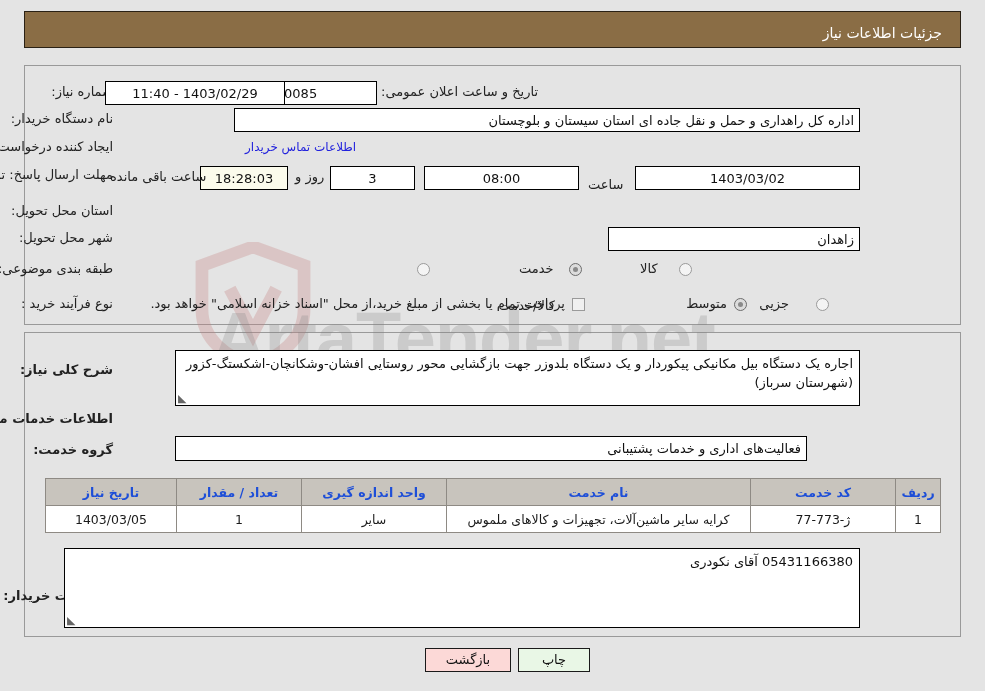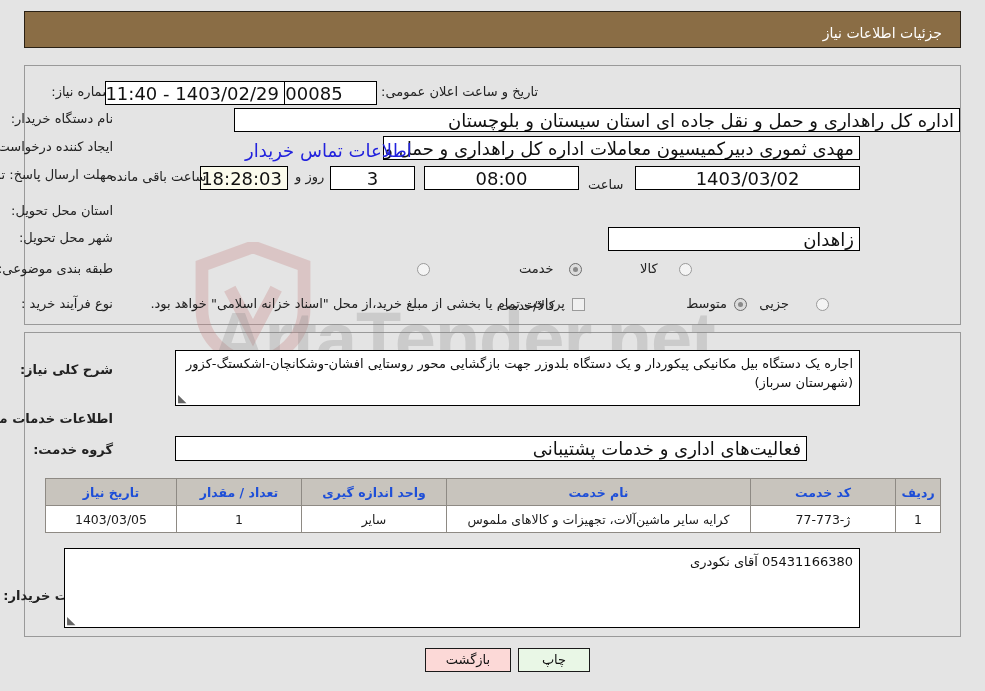--- a/index.html
+++ b/index.html
@@ -83,36 +83,36 @@
     white-space: nowrap;
     text-align: right;
     z-index: 6;
   }
   .lbl-b { font-weight: bold; }
   .fld {
     position: absolute;
     box-sizing: border-box;
     background: #ffffff;
     border: 1px solid #000;
-    font-size: 18px;
+    font-size: 13px;
     color: #111;
     padding: 2px 5px 0 5px;
     white-space: nowrap;
     overflow: hidden;
     text-overflow: clip;
     line-height: 19px;
     z-index: 6;
   }
   .fld.center { text-align: center; }
   .fld.right  { text-align: right; }
   .fld.cream  { background: #fbfbec; }
 
   .lnk {
     position: absolute;
-    font-size: 18px;
+    font-size: 12px;
     color: #2222dd;
     white-space: nowrap;
     cursor: pointer;
     z-index: 7;
   }
 
   
   .radio {
     position: absolute;
     width: 13px; height: 13px;
@@ -226,24 +226,23 @@
 
   <div class="panel" id="panel-top"></div>
 
   <div class="lbl" style="right:872px; top:84px;">شماره نیاز:</div>
   <div class="fld center" style="right:608px; top:81px; width:252px; height:24px;">1103003972000085</div>
 
   <div class="lbl" style="right:447px; top:84px;">تاریخ و ساعت اعلان عمومی:</div>
   <div class="fld center" style="right:700px; top:81px; width:180px; height:24px; left:105px; right:auto;">1403/02/29 - 11:40</div>
 
   <div class="lbl" style="right:872px; top:111px;">نام دستگاه خریدار:</div>
-  <div class="fld right" style="left:234px; top:108px; width:726px; height:24px;">اداره کل راهداری و حمل و نقل جاده ای استان سیستان و بلوچستان</div>
+  <div class="fld right" style="left:234px; top:108px; width:626px; height:24px;">اداره کل راهداری و حمل و نقل جاده ای استان سیستان و بلوچستان</div>
 
   <div class="lbl" style="right:872px; top:139px;">ایجاد کننده درخواست:</div>
-  <div class="fld right" style="left:383px; top:136px; width:477px; height:24px;">مهدی ثموری دبیرکمیسیون معاملات اداره کل راهداری و حمل و نقل جاده ای است</div>
   <div class="lnk" style="left:245px; top:140px;">اطلاعات تماس خریدار</div>
 
   <div class="lbl" style="right:872px; top:166px; line-height:17px; text-align:right;">مهلت ارسال پاسخ: تا تاریخ:</div>
   <div class="fld center" style="left:635px; top:166px; width:225px; height:24px;">1403/03/02</div>
   <div class="lbl" style="left:588px; top:177px;">ساعت</div>
   <div class="fld center" style="left:424px; top:166px; width:155px; height:24px;">08:00</div>
   <div class="fld center" style="left:330px; top:166px; width:85px; height:24px;">3</div>
   <div class="lbl" style="left:295px; top:169px;">روز و</div>
   <div class="fld center cream" style="left:200px; top:166px; width:88px; height:24px;">18:28:03</div>
   <div class="lbl" style="left:110px; top:169px;">ساعت باقی مانده</div>

